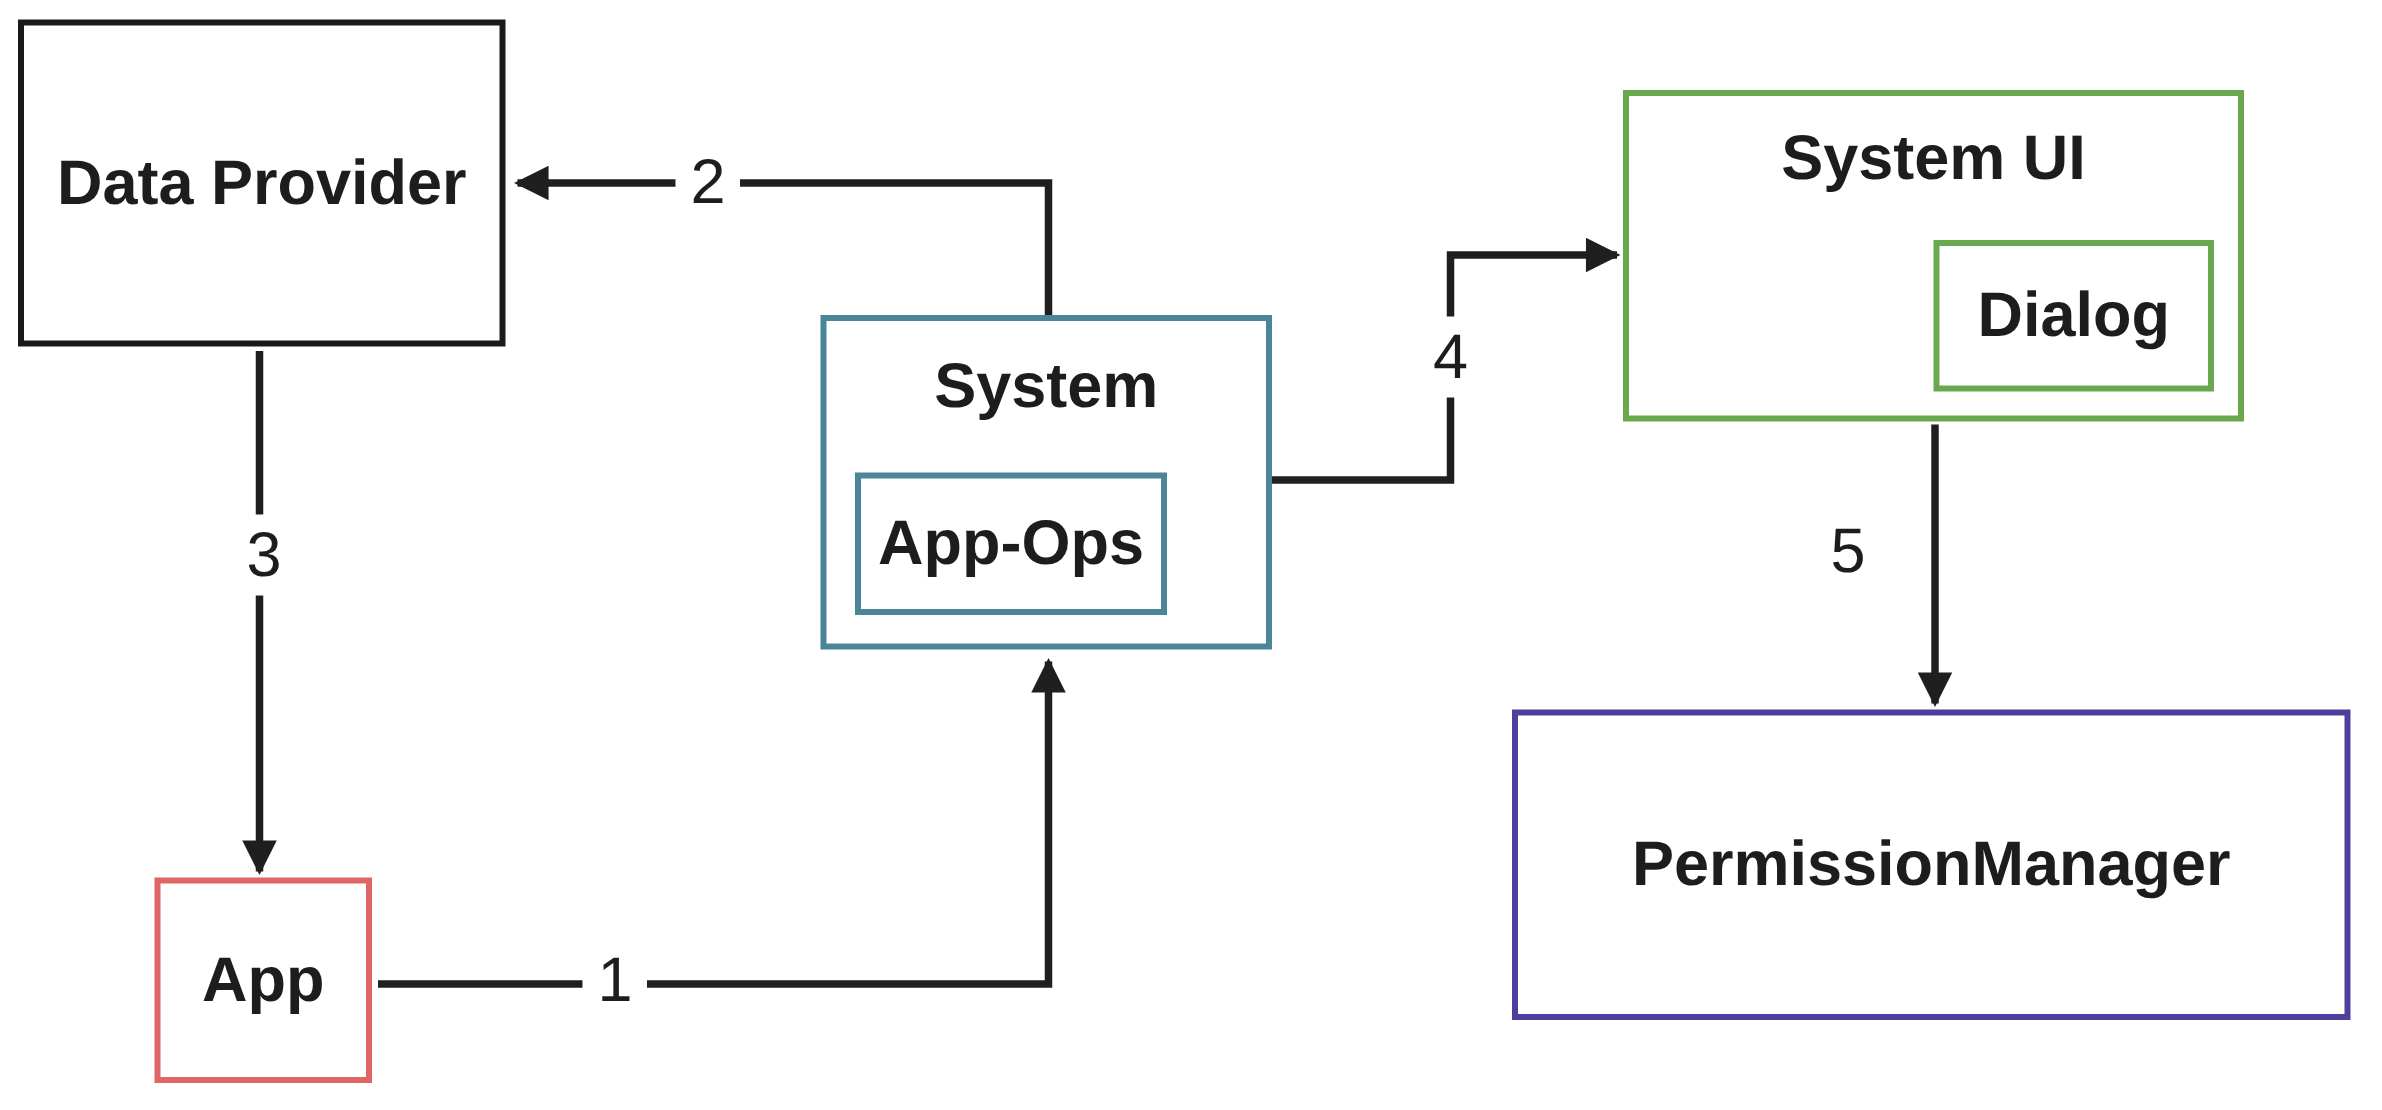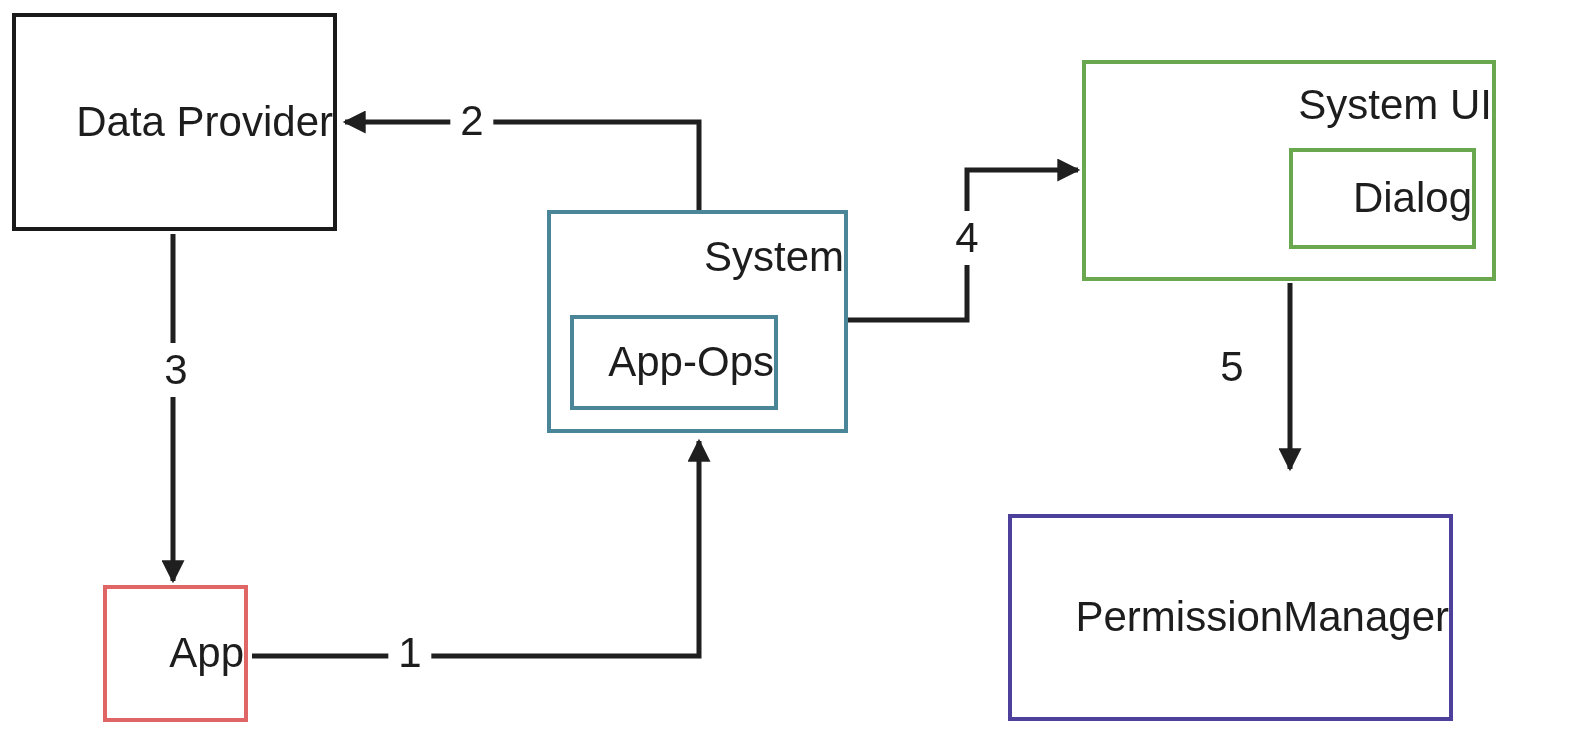--- a/index.html
+++ b/index.html
@@ -27,36 +27,37 @@
     fill: none;
     stroke: #1f1f1f;
     stroke-width: 5;
   }
   .node {
     position: absolute;
     box-sizing: border-box;
     background: #ffffff;
     display: flex;
     align-items: center;
-    justify-content: flex-end;
+    justify-content: center;
     font-size: 42px;
     line-height: 1.1;
     white-space: nowrap;
+    font-weight: bold;
   }
   .node.top-label {
     align-items: flex-start;
   }
   
   .data-provider { left: 12px;  top: 13px;  width: 325px; height: 218px; border: 4px solid #1a1a1a; }
   .system       { left: 547px; top: 210px; width: 301px; height: 223px; border: 4px solid #4a8698; padding-top: 20px; }
   .app-ops      { left: 570px; top: 315px; width: 208px; height: 95px;  border: 4px solid #4a8698; }
   .system-ui    { left: 1082px; top: 60px; width: 414px; height: 221px; border: 4px solid #6aa84f; padding-top: 18px; }
-  .dialog       { left: 1289px; top: 148px; width: 187px; height: 101px; border: 4px solid #6aa84f; }
+  .dialog       { left: 1289px; top: 160px; width: 187px; height: 101px; border: 4px solid #6aa84f; }
   .app          { left: 103px; top: 585px; width: 145px; height: 137px; border: 4px solid #e06666; }
-  .permission-manager { left: 1008px; top: 473px; width: 445px; height: 207px; border: 4px solid #4c409c; margin-top: 41px; }
+  .permission-manager { left: 1008px; top: 473px; width: 559px; height: 207px; border: 4px solid #4c409c; }
 
   .edge-label {
     position: absolute;
     transform: translate(-50%, -50%);
     font-size: 42px;
     background: #ffffff;
     line-height: 1;
   }
   .edge-label.h-gap { padding: 0 10px; }
   .edge-label.v-gap { padding: 6px 6px; }

